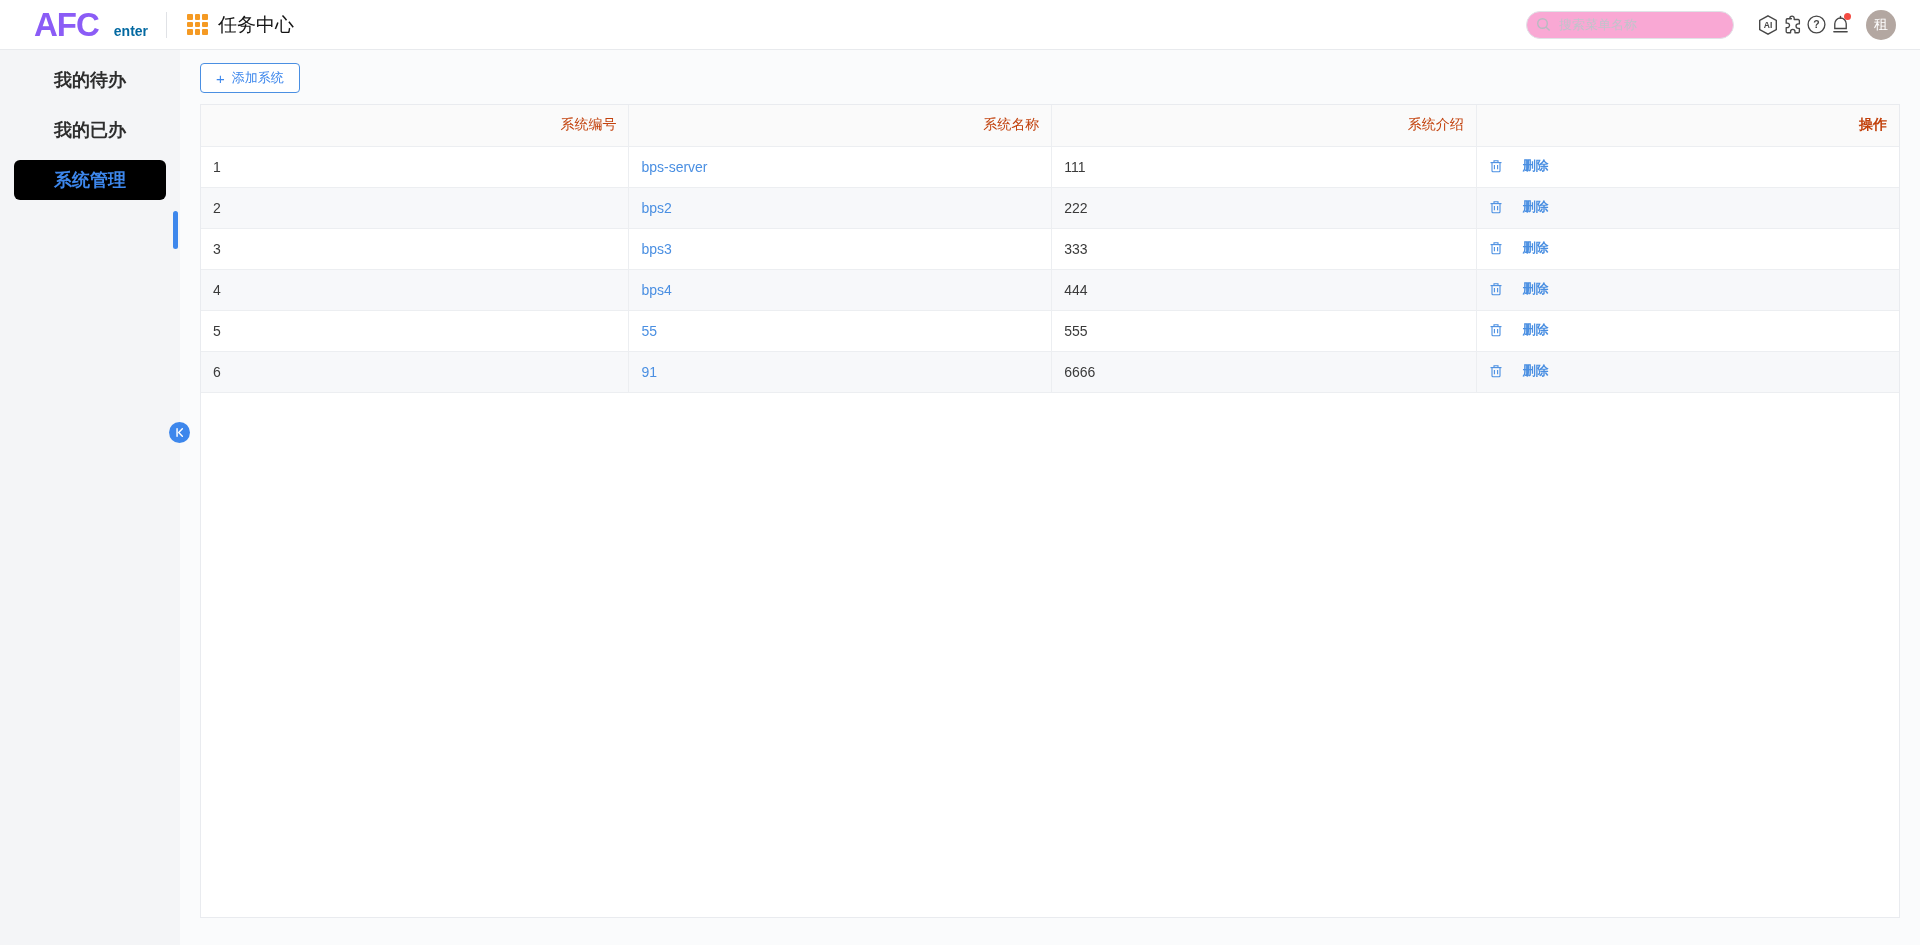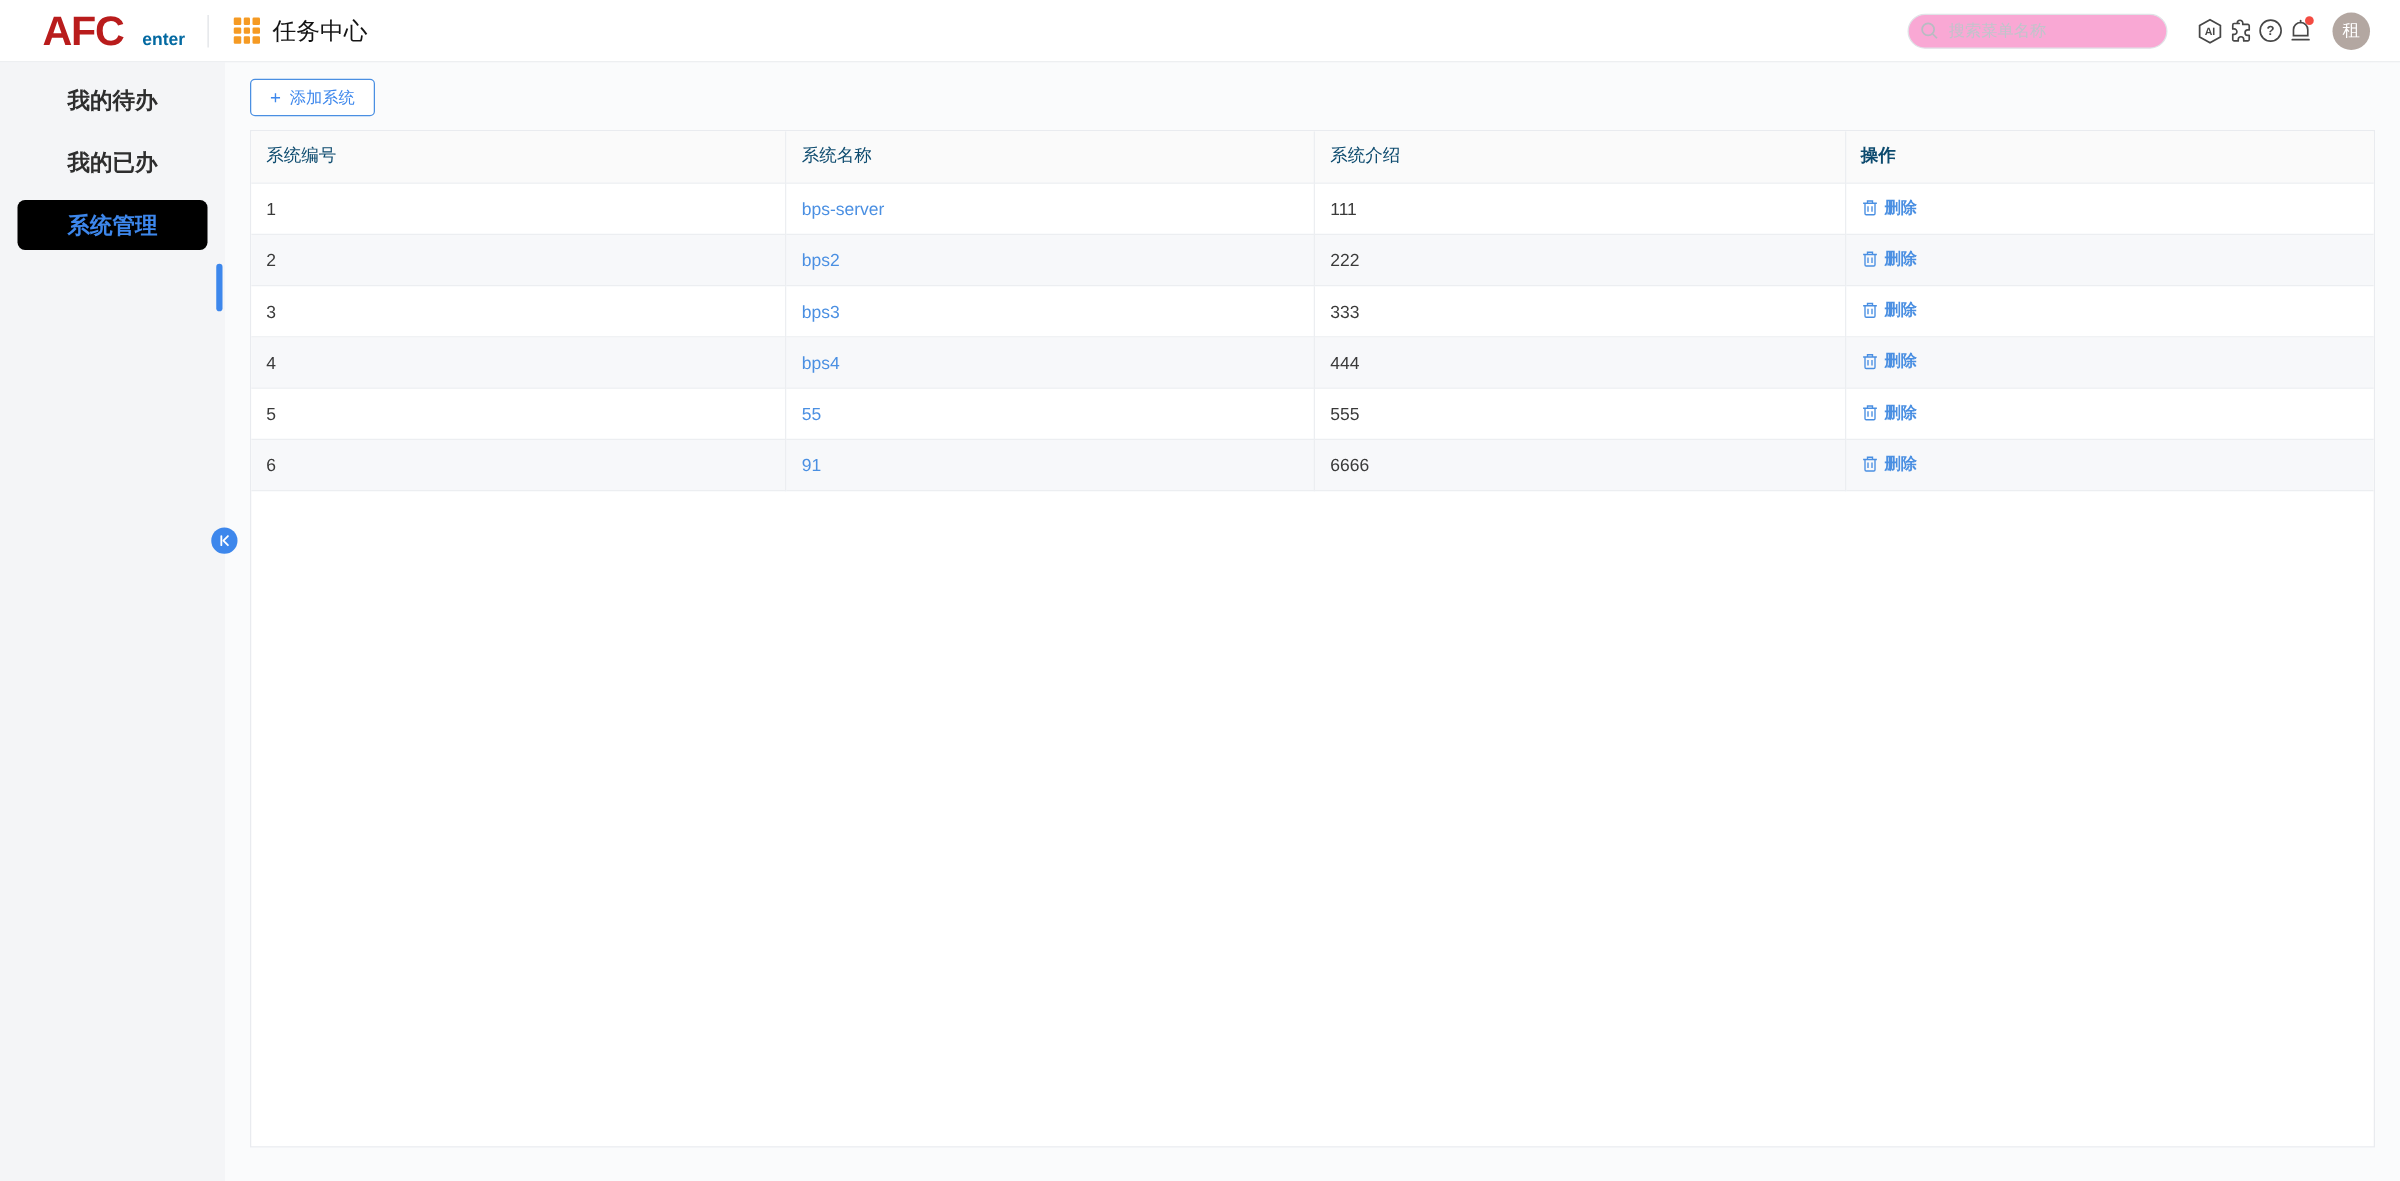--- a/index.html
+++ b/index.html
@@ -9,21 +9,21 @@
     background: #fafbfc; overflow: hidden;
   }
 
   
   .header {
     position: absolute; top: 0; left: 0; right: 0; height: 50px;
     background: #fff; border-bottom: 1px solid #e8eaed;
     display: flex; align-items: center; padding: 0 24px 0 34px;
   }
   .logo { display: flex; align-items: baseline; cursor: pointer; }
-  .logo-main { font-size: 33px; font-weight: 800; color: #b91c1c; line-height: 1; letter-spacing: -1px; }
+  .logo-main { font-size: 33px; font-weight: 800; color: #8b5cf6; line-height: 1; letter-spacing: -1px; }
   .logo-sub  { font-size: 14px; font-weight: 700; color: #0369a1; margin-left: 15px; }
   .header-divider { width: 1px; height: 26px; background: #e0e2e6; margin: 0 20px 0 18px; }
   .grid-icon { width: 21px; height: 21px; display: grid; grid-template-columns: repeat(3,1fr); gap: 2px; margin-right: 10px; }
   .grid-icon span { background: #f59a23; border-radius: 1px; }
   .app-title { font-size: 19px; font-weight: 400; color: #141414; }
 
   .search-box { margin-left: auto; position: relative; width: 208px; height: 28px; }
   .search-box input {
     width: 100%; height: 100%; border: 1px solid #e0e3e7; border-radius: 15px;
     padding: 0 12px 0 32px; font-size: 13px; color: #333; outline: none; background: #f9a8d4;
@@ -68,25 +68,25 @@
   .add-btn .plus { font-size: 15px; line-height: 1; }
 
   .table-wrap { margin-top: 11px; background: #fff; border: 1px solid #e9ebef; height: 814px; overflow: hidden; }
   table { width: 100%; border-collapse: collapse; table-layout: fixed; }
   th, td {
     height: 41px; padding: 0 12px; font-size: 14px; text-align: left; font-weight: 400;
     border-bottom: 1px solid #eceef1; border-right: 1px solid #eceef1;
     overflow: hidden; white-space: nowrap;
   }
   th:last-child, td:last-child { border-right: none; font-weight: bold; }
-  th { background: #fafafa; color: #0c4a6e; }
+  th { background: #fafafa; color: #c2410c; text-align: right; }
   td { color: #3a3a3a; background: #fff; }
   tr.striped td { background: #f7f8fa; }
   .link { color: #4a8fe2; text-decoration: none; cursor: pointer; }
-  .del-btn { display: inline-flex; align-items: center; gap: 5px; color: #4a8fe2; font-size: 13px; cursor: pointer; }
+  .del-btn { display: inline-flex; align-items: center; gap: 20px; color: #4a8fe2; font-size: 13px; cursor: pointer; }
   .icon-svg { display: block; }
 </style>
 </head>
 <body>
 
 <div class="header">
   <div class="logo">
     <span class="logo-main">AFC</span>
     <span class="logo-sub">enter</span>
   </div>

